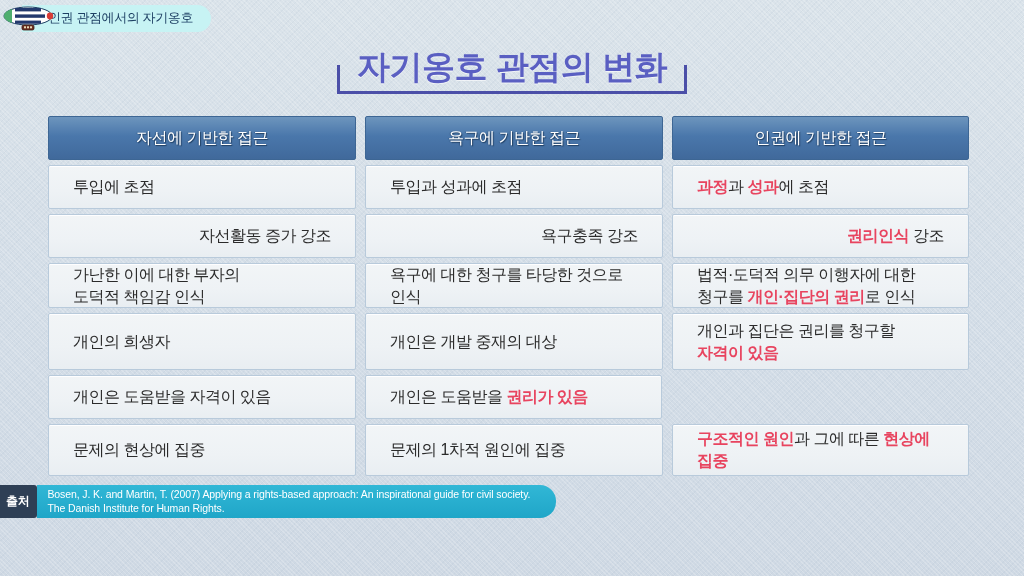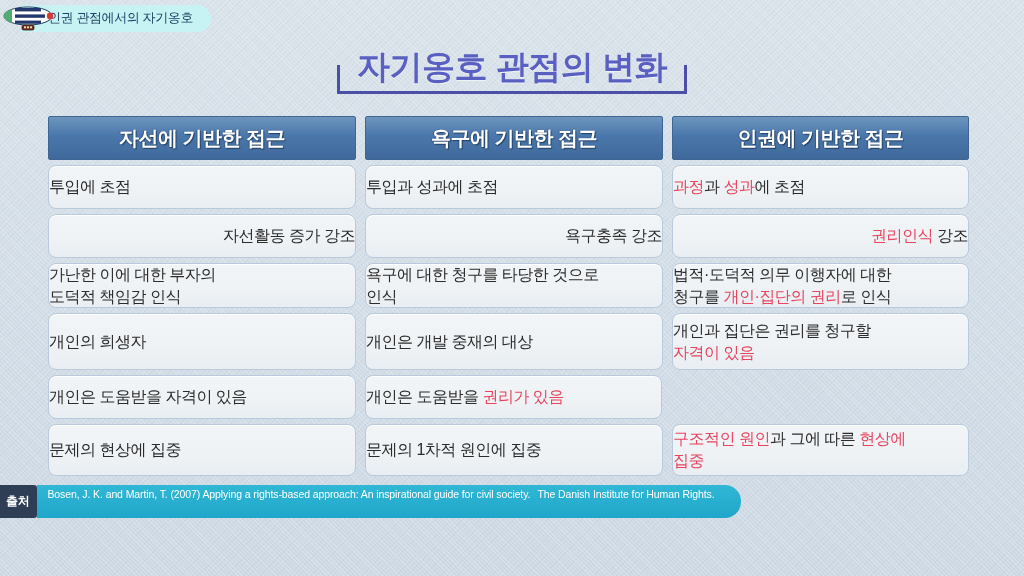--- a/index.html
+++ b/index.html
@@ -129,46 +129,46 @@
     background: linear-gradient(180deg, #6d95bd 0%, #4a77ab 45%, #40699b 100%);
     border: 1px solid #3d6694;
     border-radius: 2px;
     height: 44px;
     display: flex;
     align-items: center;
     justify-content: center;
   }
   .head-text {
     color: #ffffff;
-    font-size: 20px;
-    font-weight: 700;
+    font-size: 16px;
+    font-weight: 400;
     letter-spacing: -0.5px;
     text-shadow: 1px 1px 1px rgba(20,45,75,0.75), -1px 0 1px rgba(20,45,75,0.35);
     white-space: nowrap;
     text-align: center;
   }
 
   .body-cell {
     background: linear-gradient(180deg, #f2f5f7 0%, #eef2f5 60%, #e9eef2 100%);
     border: 1px solid #b8cadb;
-    border-radius: 8px;
-    padding: 8px 0;
+    border-radius: 2px;
+    padding: 8px 24px;
     display: flex;
     align-items: center;
     box-shadow: inset 0 1px 0 rgba(255,255,255,0.9);
   }
   .cell-text {
     font-size: 16px;
     color: #2b2b2b;
     letter-spacing: -0.5px;
     line-height: 1.35;
   }
   .cell-text .hl {
     color: #e8445f;
-    font-weight: 400;
+    font-weight: 700;
   }
   .r1 .body-cell { height: 44px; }
   .r2 .body-cell { height: 44px; justify-content: flex-end; }
   .r3 .body-cell { height: 45px; align-items: center; }
   .r4 .body-cell { height: 57px; align-items: center; }
   .r5 .body-cell { height: 44px; }
   .r6 .body-cell { height: 52px; align-items: center; }
 
   
   .source {
@@ -190,22 +190,22 @@
     align-items: center;
     justify-content: center;
     padding: 0 8px 0 6px;
     border-radius: 0 3px 3px 0;
   }
   .source-bar {
     background: linear-gradient(180deg, #31b7d6 0%, #1fa6c8 100%);
     border-radius: 0 16px 16px 0;
     padding: 3px 26px 3px 10px;
     display: flex;
-    justify-content: center;
-    gap: 7px;
+    flex-direction: column;
+    justify-content: space-between;
   }
   .source-line {
     color: #ffffff;
     font-size: 10.5px;
     line-height: 1.32;
     letter-spacing: -0.1px;
     white-space: nowrap;
   }
 </style>
 </head>

